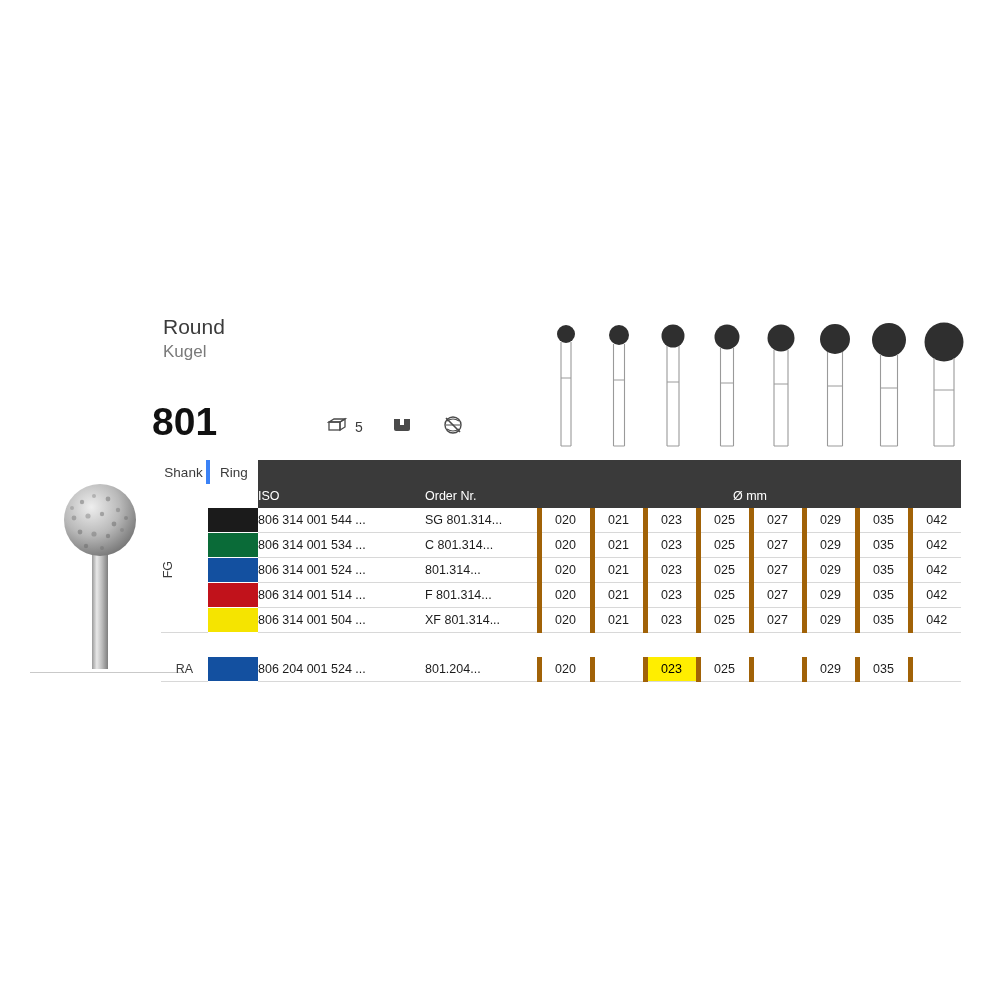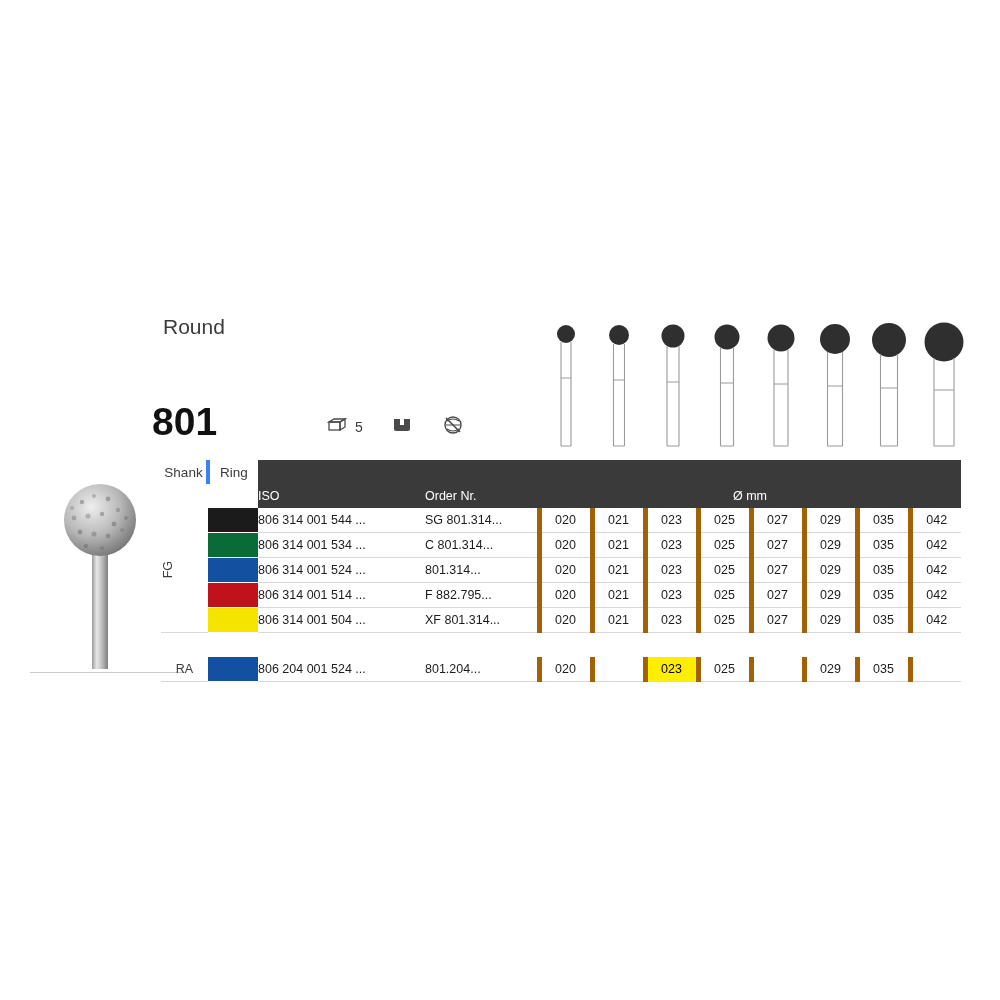--- a/index.html
+++ b/index.html
@@ -180,20 +180,21 @@
     background: #c9c9c9;
   }
 </style>
 </head>
 <body>
 
 <div id="page">
 
   <div class="title-block">
     <div class="title-en">Round</div>
+    <div class="title-de">Kugel</div>
   </div>
   <div class="figure-number">801</div>
 
   <div class="pictos">
     <div class="picto">
       <span>
         <svg width="22" height="16" viewBox="0 0 22 16">
           <path d="M2 5 L13 5 L18 2 L7 2 Z" fill="none" stroke="#4a4a4a" stroke-width="1.3"></path>
           <rect x="2" y="5" width="11" height="8" fill="none" stroke="#4a4a4a" stroke-width="1.3"></rect>
           <path d="M13 5 L18 2 L18 10 L13 13 Z" fill="none" stroke="#4a4a4a" stroke-width="1.3"></path>
@@ -393,21 +394,21 @@
           <td class="cell-dia">029</td>
           <td class="cell-dia">035</td>
           <td class="cell-dia">042</td>
         </tr>
 
         <tr>
           <td class="cell-ring">
             <span class="ring-swatch" style="background:#c1121b"></span>
           </td>
           <td class="cell-iso">806 314 001 514 ...</td>
-          <td class="cell-order">F 882.795...</td>
+          <td class="cell-order">F 801.314...</td>
           <td class="cell-dia">020</td>
           <td class="cell-dia">021</td>
           <td class="cell-dia">023</td>
           <td class="cell-dia">025</td>
           <td class="cell-dia">027</td>
           <td class="cell-dia">029</td>
           <td class="cell-dia">035</td>
           <td class="cell-dia">042</td>
         </tr>
 

